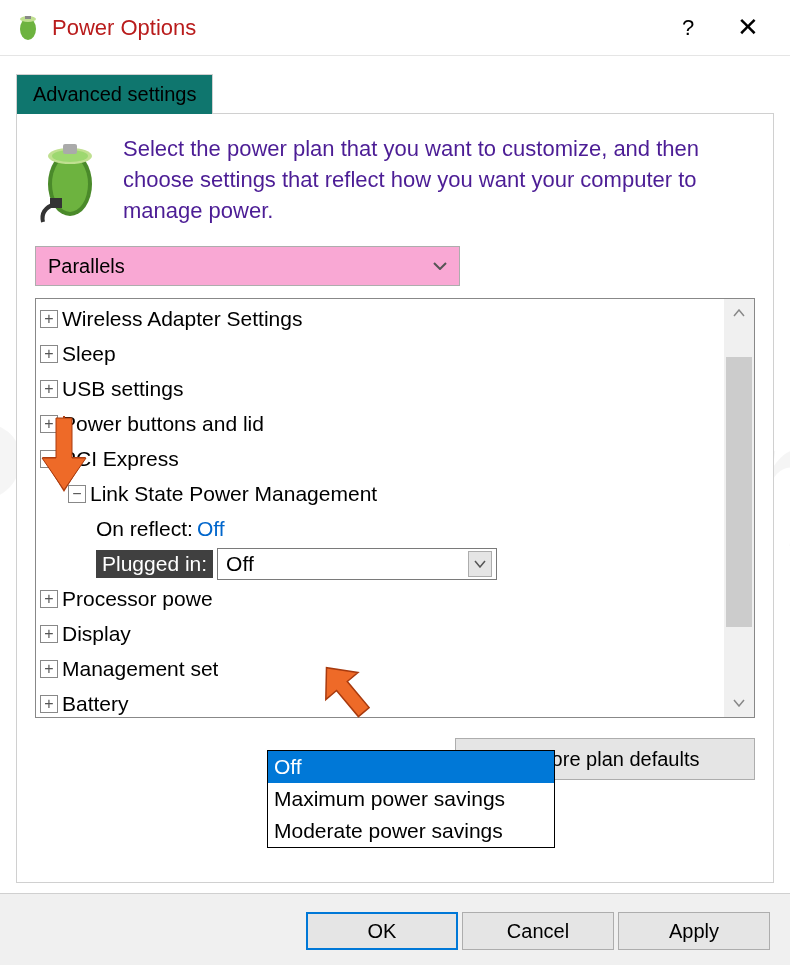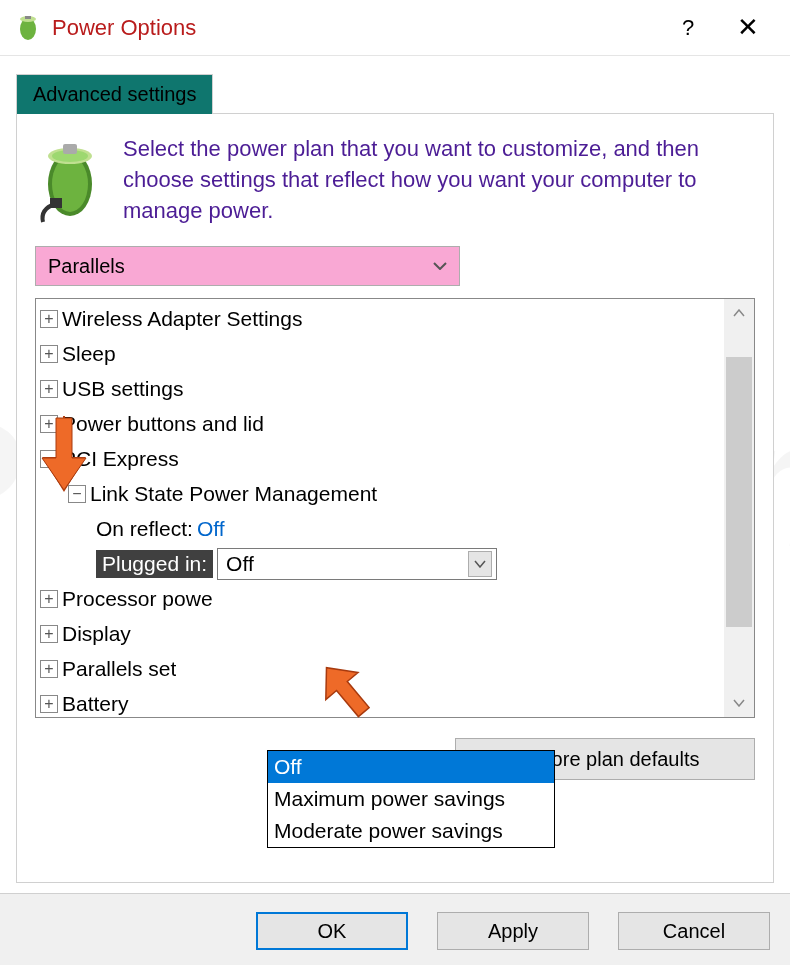--- a/index.html
+++ b/index.html
@@ -229,21 +229,21 @@
       background: #e5e5e5;
       font-size: 20px;
       text-align: center;
       display: flex;
       align-items: center;
       justify-content: center;
     }
     .bottom-buttons {
       display: flex;
       justify-content: flex-end;
-      gap: 29px;
+      gap: 4px;
       padding: 18px 20px;
       background: #f0f0f0;
       border-top: 1px solid #d0d0d0;
       position: absolute;
       bottom: 0;
       left: 0;
       right: 0;
       height: 72px;
     }
     .btn {
@@ -373,21 +373,21 @@
         <div class="tree-row indent-1">
           <span class="expander">+</span>
           <span class="tree-label">Processor powe</span>
         </div>
         <div class="tree-row indent-1">
           <span class="expander">+</span>
           <span class="tree-label">Display</span>
         </div>
         <div class="tree-row indent-1">
           <span class="expander">+</span>
-          <span class="tree-label">Parallels set</span>
+          <span class="tree-label">Management set</span>
         </div>
         <div class="tree-row indent-1">
           <span class="expander">+</span>
           <span class="tree-label">Battery</span>
         </div>
       </div>
     <div class="scrollbar">
       <div class="scroll-arrow">
         <svg width="12" height="8" viewBox="0 0 12 8">
             <path d="M1 7 L6 1 L11 7" stroke="#888" stroke-width="1.5" fill="none"></path>
@@ -410,22 +410,22 @@
       <div class="dropdown-option">Moderate power savings</div>
     </div>
 
   <div class="restore-row">
     <div class="restore-btn">Restore plan defaults</div>
   </div>
 </div>
 
 <div class="bottom-buttons">
   <div class="btn default">OK</div>
+  <div class="btn">Cancel</div>
   <div class="btn">Apply</div>
-  <div class="btn">Cancel</div>
 </div>
 
 <div class="arrow-overlay arrow1">
   <svg width="56" height="80" viewBox="0 0 56 80">
     <path d="M 28 4 L 28 46 L 8 46 L 28 78 L 48 46 L 28 46 Z" fill="#e85a1a" stroke="#b34012" stroke-width="2" transform="rotate(0 28 40)"></path>
     <path d="M 20 6 L 36 6 L 36 46 L 50 46 L 28 78 L 6 46 L 20 46 Z" fill="#ee6a28" stroke="#a83a0e" stroke-width="1"></path>
   </svg>
 </div>
 <div class="arrow-overlay arrow2">
   <svg width="80" height="70" viewBox="0 0 80 70">

